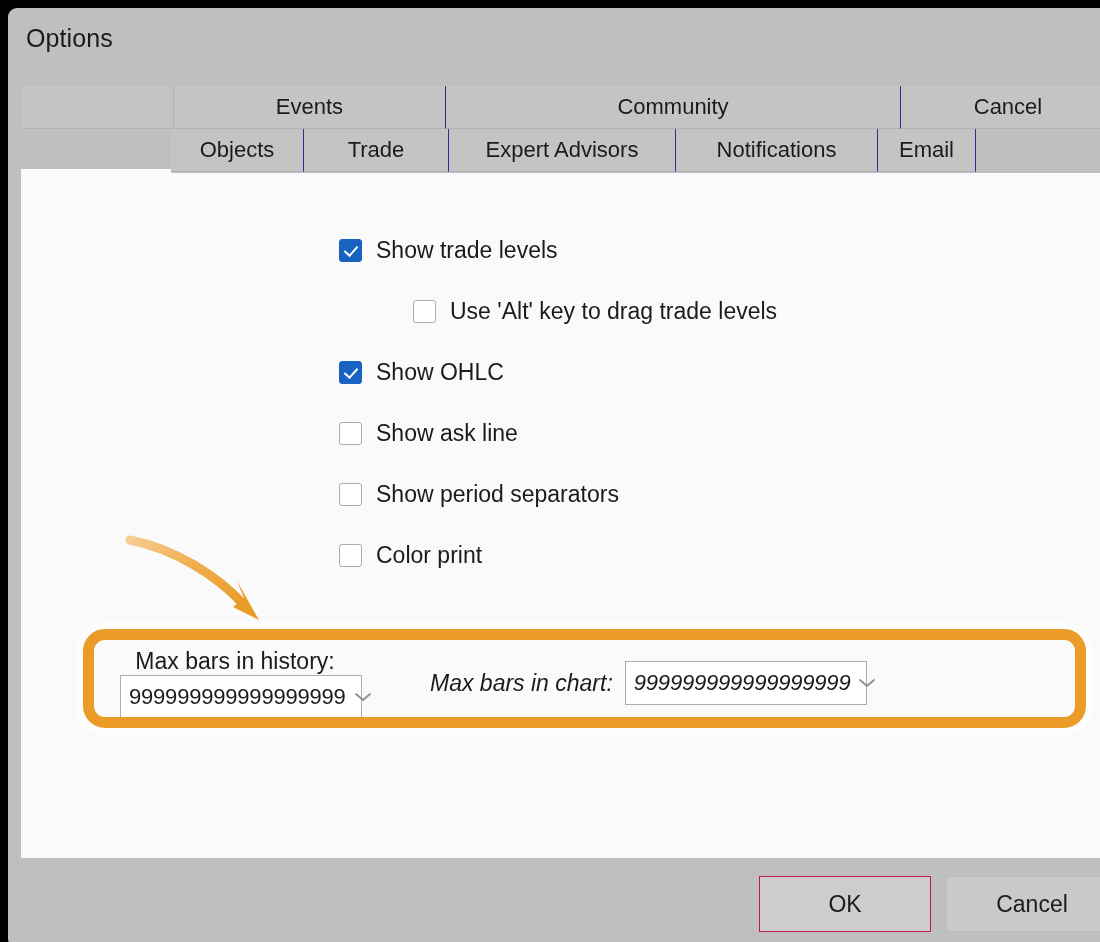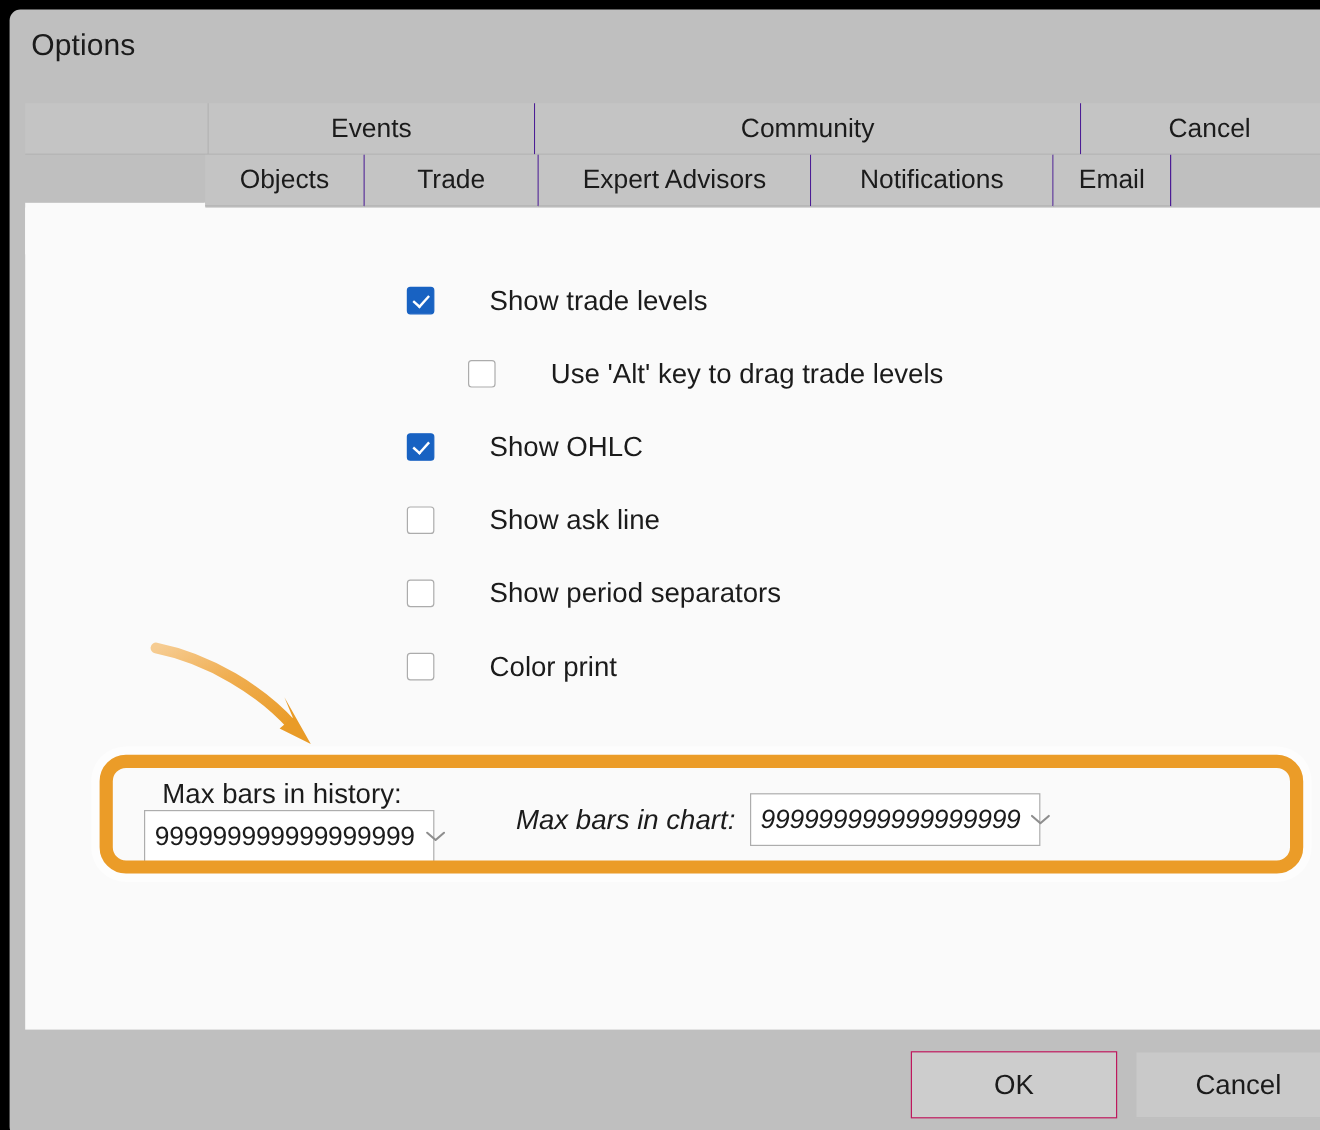--- a/index.html
+++ b/index.html
@@ -105,23 +105,22 @@
     position: absolute;
     left: 318px;
     top: 62px;
     width: 700px;
   }
   .opt-row {
     display: flex;
     align-items: center;
     height: 30px;
     margin-bottom: 31px;
-    gap: 32px;
-  }
-  .opt-row.indent { margin-left: 51px; }
+  }
+  .opt-row.indent { margin-left: 74px; }
 
   .cbox {
     width: 23px;
     height: 23px;
     box-sizing: border-box;
     border-radius: 3px;
     flex: 0 0 auto;
     position: relative;
     margin-right: 14px;
   }

